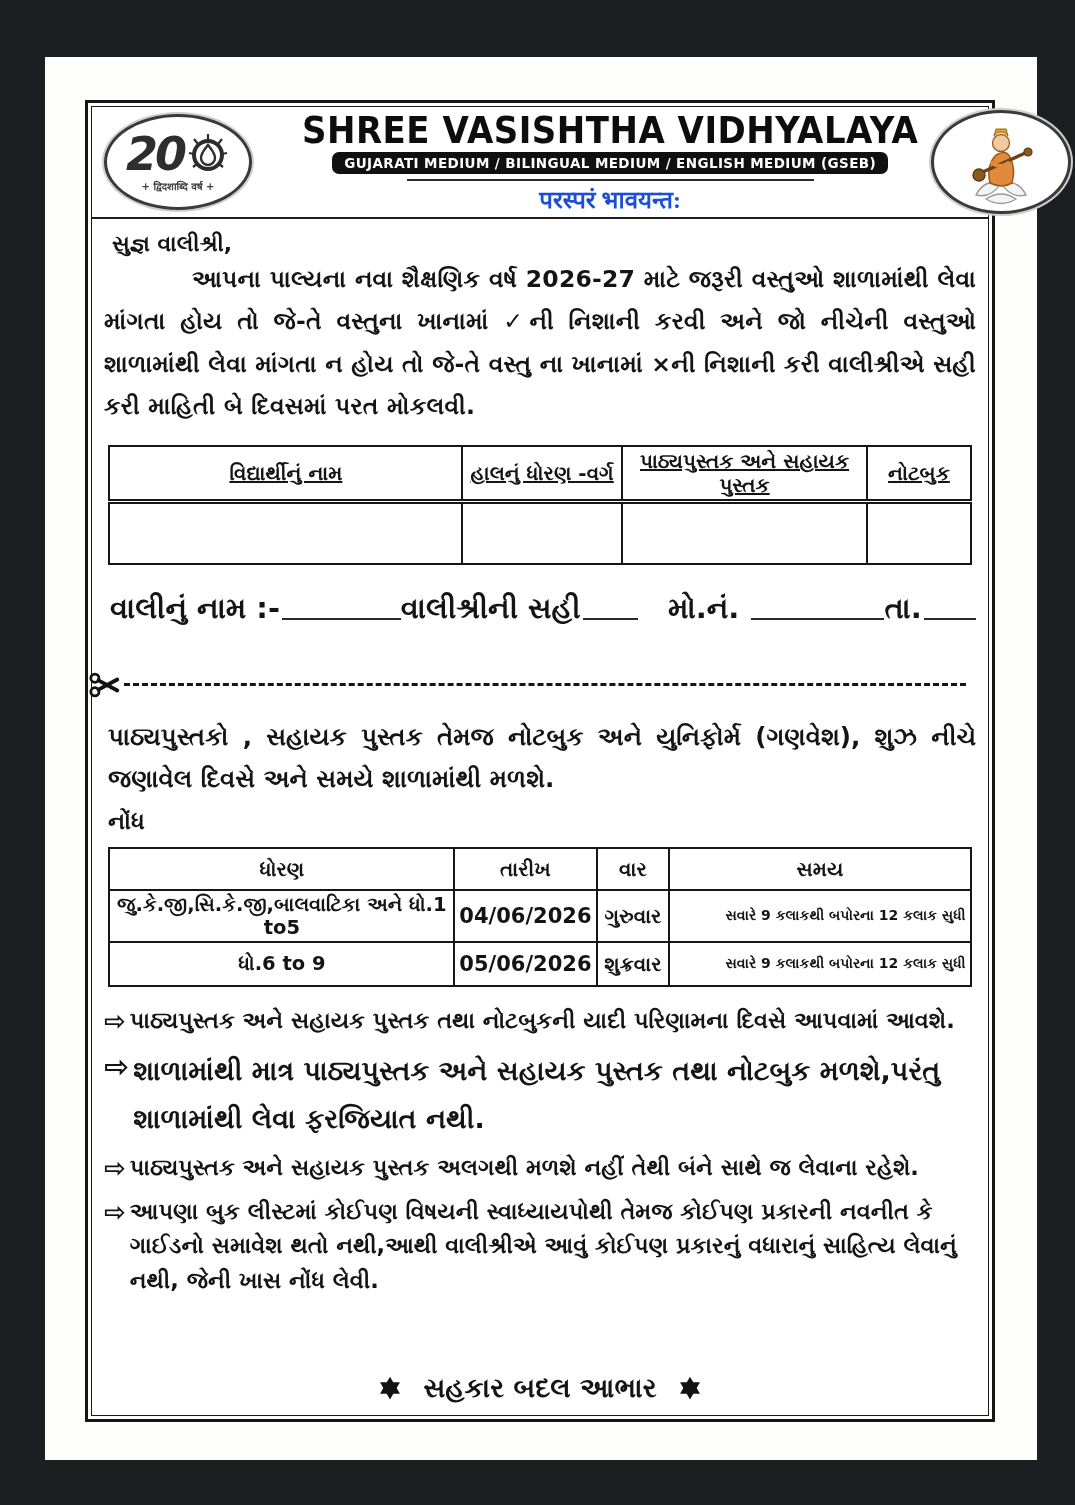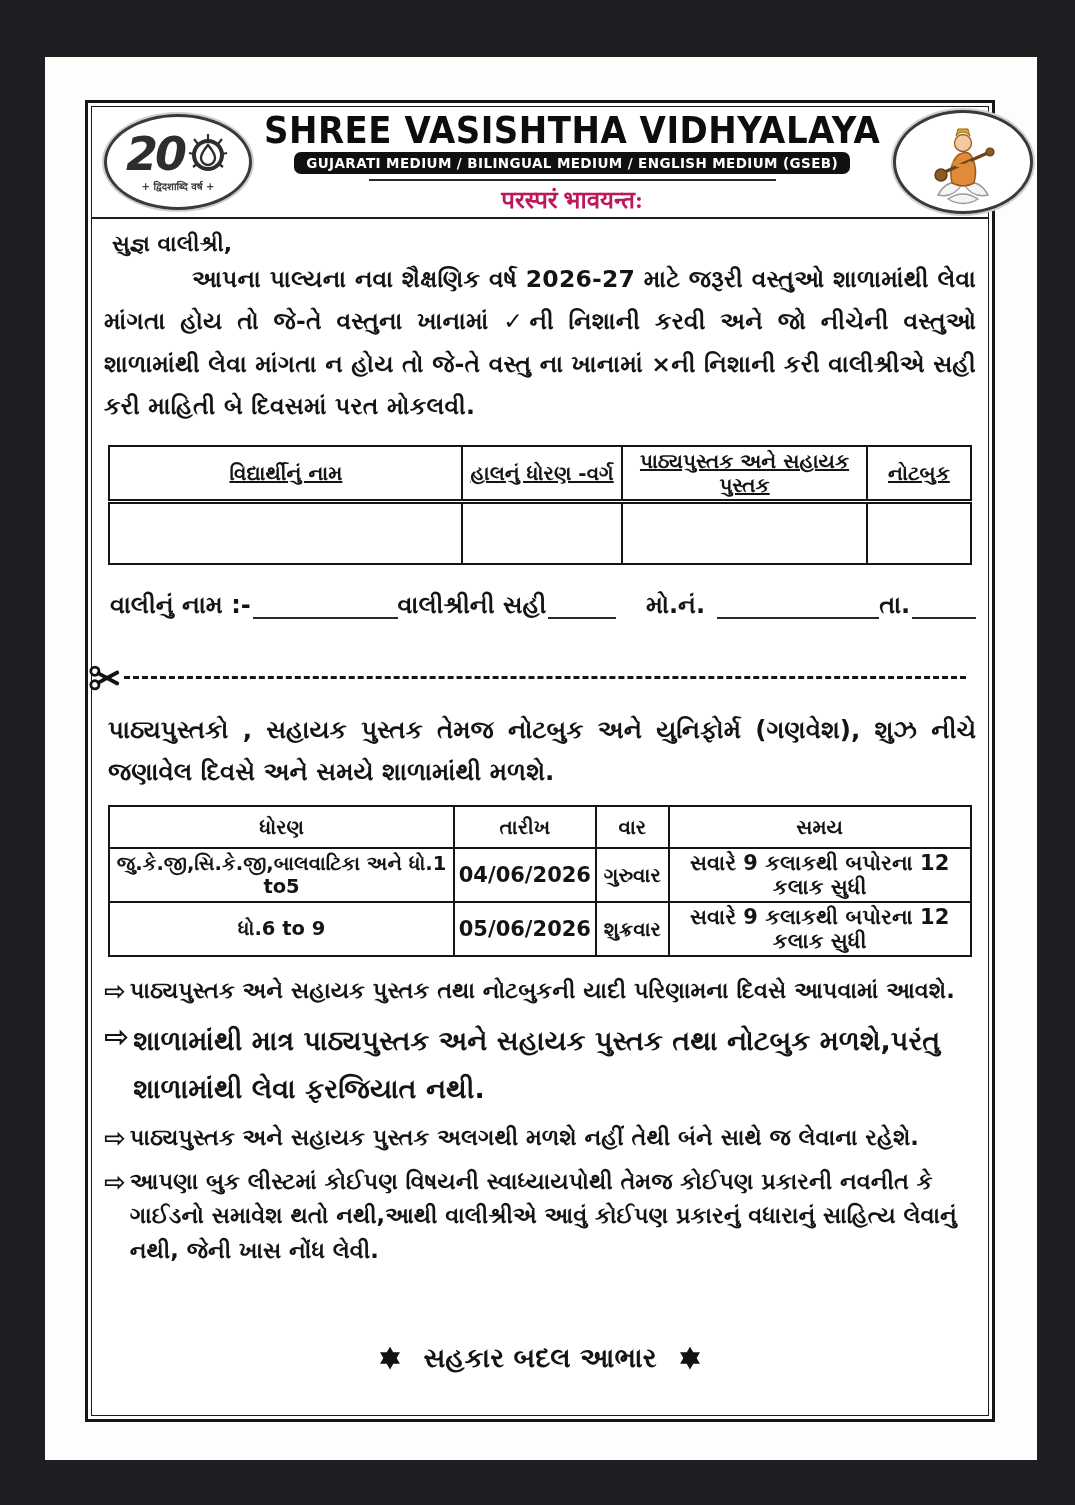--- a/index.html
+++ b/index.html
@@ -43,58 +43,59 @@
     background:#fff;
   }
   .oval.anniv { width:148px; height:96px; }
   .oval.saras { width:140px; height:104px; }
   .anniv-row { display:flex; align-items:flex-start; gap:2px; }
   .anniv-num { font-size:46px; font-weight:800; color:#2e2e2e; font-style:italic; line-height:1; letter-spacing:-3px; }
   .anniv-label { font-size:10px; font-weight:700; color:#3c3c3c; margin-top:2px; white-space:nowrap; }
   .header-center {
     flex:1; display:flex; flex-direction:column; align-items:center; justify-content:center;
     padding-top:4px;
+    margin-left:38px;
   }
   .school-name {
     font-size:34px; font-weight:800; letter-spacing:0.5px; color:#0d0d0d;
     transform:scaleY(1.12); white-space:nowrap; line-height:1.05;
   }
   .medium-box {
     background:#101010; color:#fff; border-radius:7px;
     font-size:13.5px; font-weight:700; letter-spacing:0.4px;
     padding:3px 12px; margin-top:4px; white-space:nowrap;
   }
   .motto-wrap {
     width:66%; border-top:2px solid #2a2a2a; border-bottom:0;
     margin-top:5px; text-align:center;
   }
   .motto {
     font-family:"Liberation Serif", serif;
-    font-size:24px; font-weight:700; color:#be185d; padding-top:1px;
+    font-size:24px; font-weight:700; color:#1d4ed8; padding-top:1px;
   }
   
   .doc-body { flex:1; padding:8px 12px 0 12px; display:flex; flex-direction:column; }
   .greeting { font-size:22px; font-weight:600; margin:4px 0 2px 8px; }
   .intro {
     font-size:23.5px; font-weight:600; line-height:1.8;
     text-indent:88px; text-align:justify; letter-spacing:0.2px;
   }
   
   table { border-collapse:collapse; width:99%; margin:0 auto; }
   .tbl { border:2.5px solid #161616; }
   .tbl th, .tbl td { border:2px solid #161616; padding:2px 4px; }
   .tbl th { font-size:20px; font-weight:700; }
   .student-tbl { margin-top:18px; }
   .student-tbl th { height:38px; border-bottom:5px double #161616;text-decoration:underline; }
   .student-tbl td { height:62px; }
   .c1 { width:41%; } .c2 { width:18.5%; } .c3 { width:28.5%; } .c4 { width:12%; }
   
   .guardian {
-    display:flex; align-items:flex-end;
-    font-size:24px; font-weight:600; margin:26px 0 0 6px; white-space:nowrap;
+    display:flex; align-items:center;
+    font-size:29px; font-weight:600; margin:26px 0 0 6px; white-space:nowrap;
   }
   .blank { border-bottom:2px solid #2a2a2a; display:inline-block; height:24px; }
   .blank.w1 { width:150px; } .blank.w2 { width:70px; margin-right:14px; }
   .blank.w3 { width:168px; margin-left:10px; } .blank.w4 { width:66px; }
   .guardian .lbl { margin-right:2px; }
   .guardian .lbl.m { margin-left:16px; }
   
   .cutline {
     display:flex; align-items:center;
     margin:44px -14px 0 -16px;
@@ -106,21 +107,21 @@
     margin:16px 0 0 4px; text-align:justify;
   }
   .note-label { font-size:23px; font-weight:700; margin:8px 0 0 4px; }
   .sched-tbl { margin-top:12px; }
   .sched-tbl th { height:42px; }
   .sched-tbl td { height:44px; text-align:center; font-weight:700; }
   .s1 { width:41%; } .s2 { width:13%; } .s3 { width:8.5%; } .s4 { width:37.5%; }
   .sched-tbl .std { font-size:19.5px; }
   .sched-tbl .date { font-size:21px; }
   .sched-tbl .day { font-size:20px; }
-  .sched-tbl .time { font-size:21px; }
+  .sched-tbl .time { font-size:14px;text-align:right; }
   
   .bullets { margin-top:10px; }
   .bullet { display:flex; align-items:flex-start; margin-top:6px; }
   .bullet .arrow { font-size:26px; line-height:1.45; font-weight:700; flex:none; margin-right:4px; }
   .bullet .btext { font-size:22.5px; font-weight:600; line-height:1.55; }
   .bullet.em .arrow { font-size:30px; line-height:1.35; }
   .bullet.em .btext { font-size:27px; font-weight:800; line-height:1.8; }
   
   .thanks {
     margin-top:74px; display:flex; align-items:center; justify-content:center; gap:20px;
@@ -226,20 +227,21 @@
         <div class="cutline">
           <svg class="scissors" width="34" height="30" viewBox="0 0 24 22">
             <circle cx="4.6" cy="6" r="3" fill="none" stroke="#121212" stroke-width="2"></circle>
             <circle cx="4.6" cy="16" r="3" fill="none" stroke="#121212" stroke-width="2"></circle>
             <path d="M7.2 7.6 L21 15 M7.2 14.4 L21 7" stroke="#121212" stroke-width="2.8" stroke-linecap="round" fill="none"></path>
           </svg>
           <div class="dash"></div>
         </div>
 
         <div class="para2">પાઠ્યપુસ્તકો , સહાયક પુસ્તક તેમજ નોટબુક અને યુનિફોર્મ (ગણવેશ), શુઝ નીચે જણાવેલ દિવસે અને સમયે શાળામાંથી મળશે.</div>
+        <div class="note-label">નોંધ</div>
 
         <table class="tbl sched-tbl">
           <tbody>
               <tr>
             <th class="s1">ધોરણ</th>
             <th class="s2">તારીખ</th>
             <th class="s3">વાર</th>
             <th class="s4">સમય</th>
           </tr>
           <tr>

